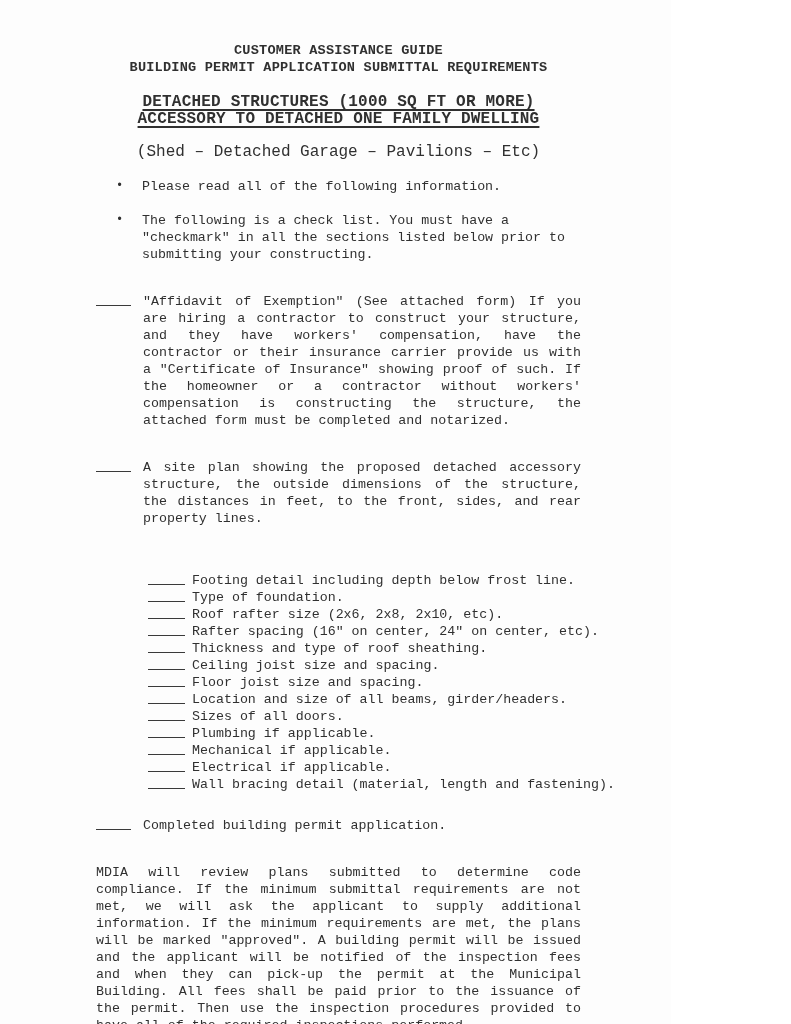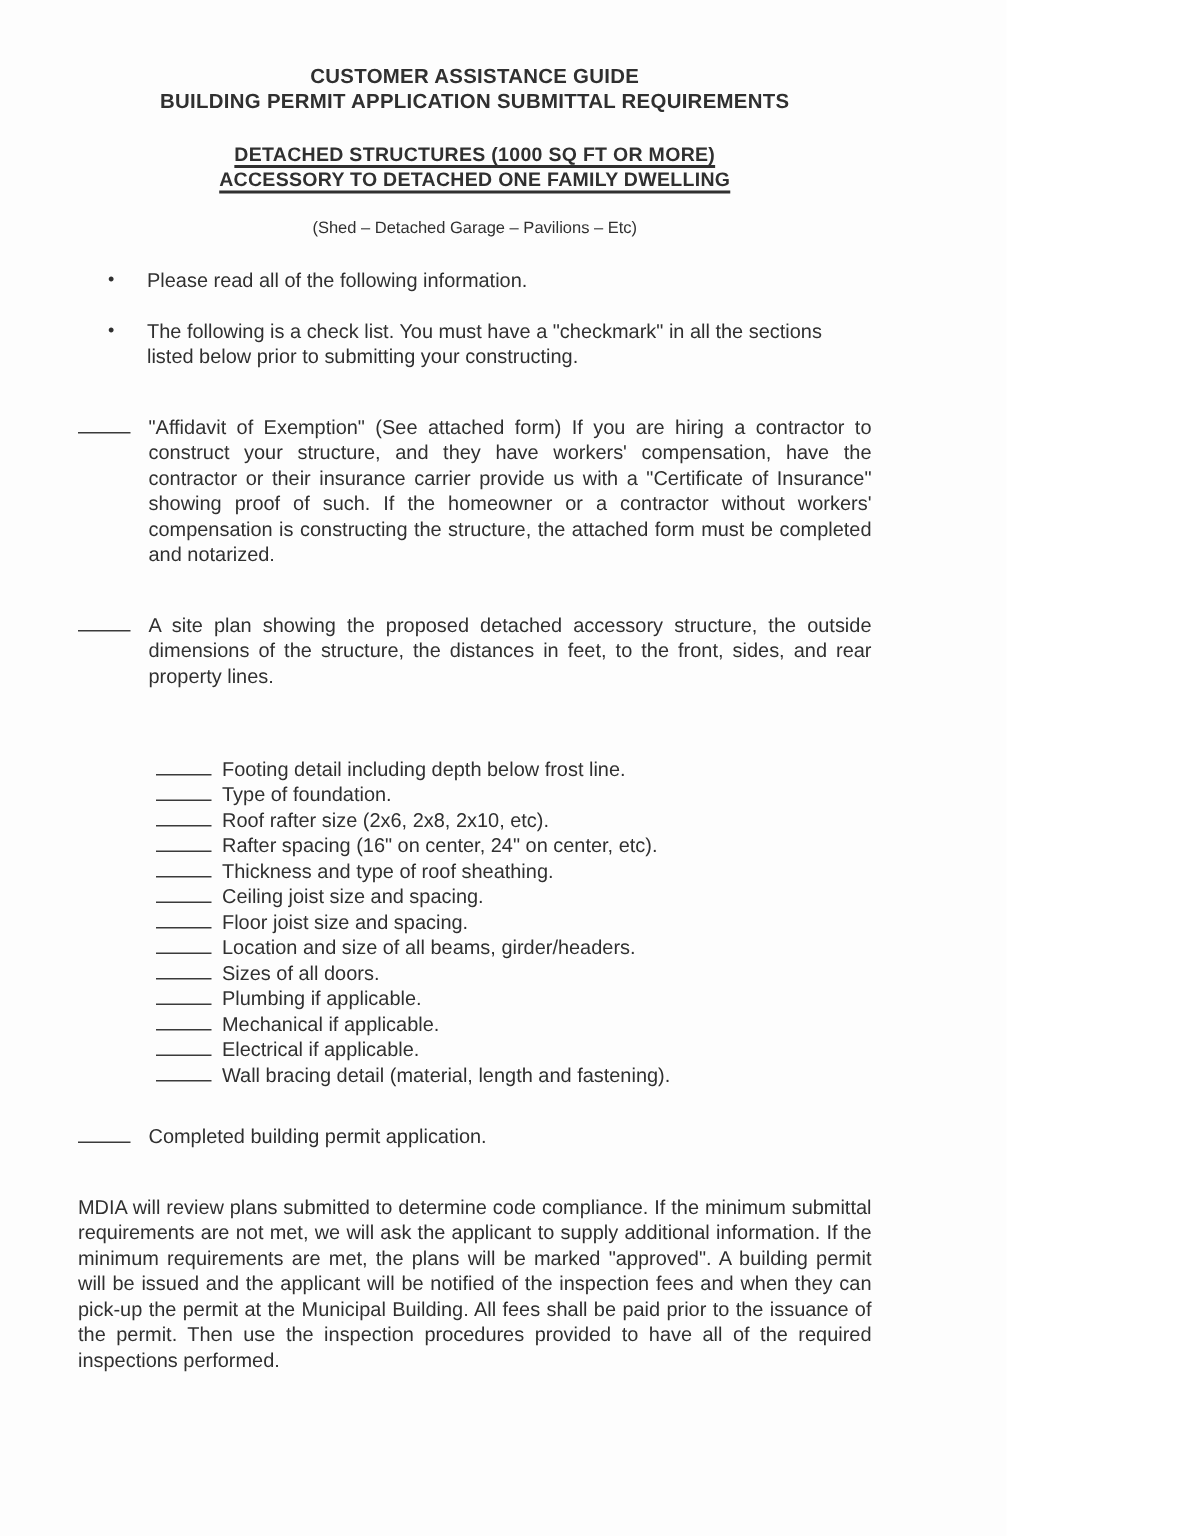--- a/index.html
+++ b/index.html
@@ -5,47 +5,47 @@
   html, body {
     margin: 0;
     padding: 0;
     background: #ffffff;
   }
   .page {
     position: relative;
     width: 671px;
     height: 1024px;
     background: var(--bg, #fdfdfd);
-    font-family: Liberation Sans, sans-serif;
+    font-family: Liberation Mono, monospace;
     color: var(--ink, #303030);
     font-size: 13.3px;
     line-height: 17px;
     overflow: hidden;
     box-sizing: border-box;
-    padding: 42px 90px 0 52px;
+    padding: 42px 90px 0 96px;
     -webkit-font-smoothing: antialiased;
   }
   .doc-header { text-align: center; }
   .title-line {
     font-weight: bold;
     font-size: 13.6px;
     letter-spacing: 0.2px;
   }
   .subtitle-block { margin-top: 18px; }
   .subtitle-line {
     font-weight: bold;
-    font-size: 13px;
+    font-size: 16px;
     letter-spacing: 0.2px;
   }
   .subtitle-line span {
     text-decoration: underline;
     text-decoration-thickness: 1.6px;
     text-underline-offset: 2.5px;
   }
-  .type-line { margin-top: 16px; font-size: 11px; text-align: center; }
+  .type-line { margin-top: 16px; font-size: 16px; text-align: center; }
 
   .bullet-list { margin-top: 17px; }
   .bullet-item {
     display: flex;
     margin-top: 17px;
     padding-left: 20px;
   }
   .bullet-dot {
     width: 26px;
     flex: 0 0 26px;

